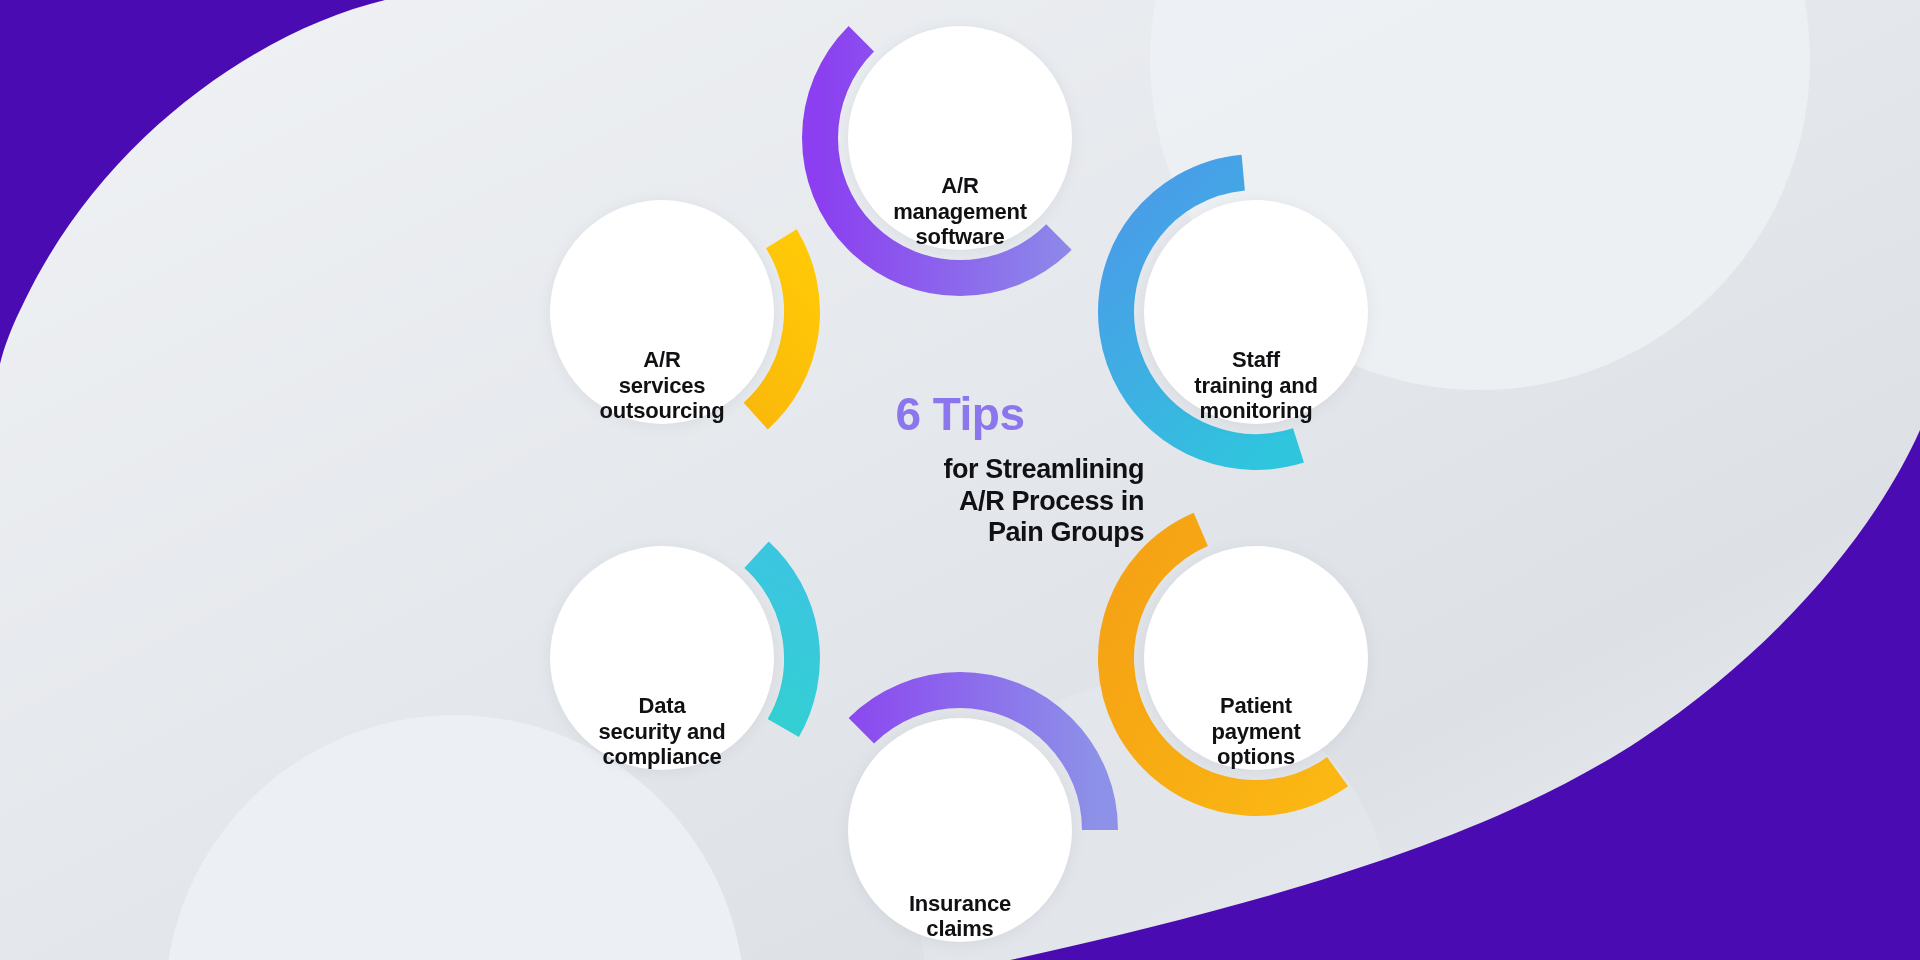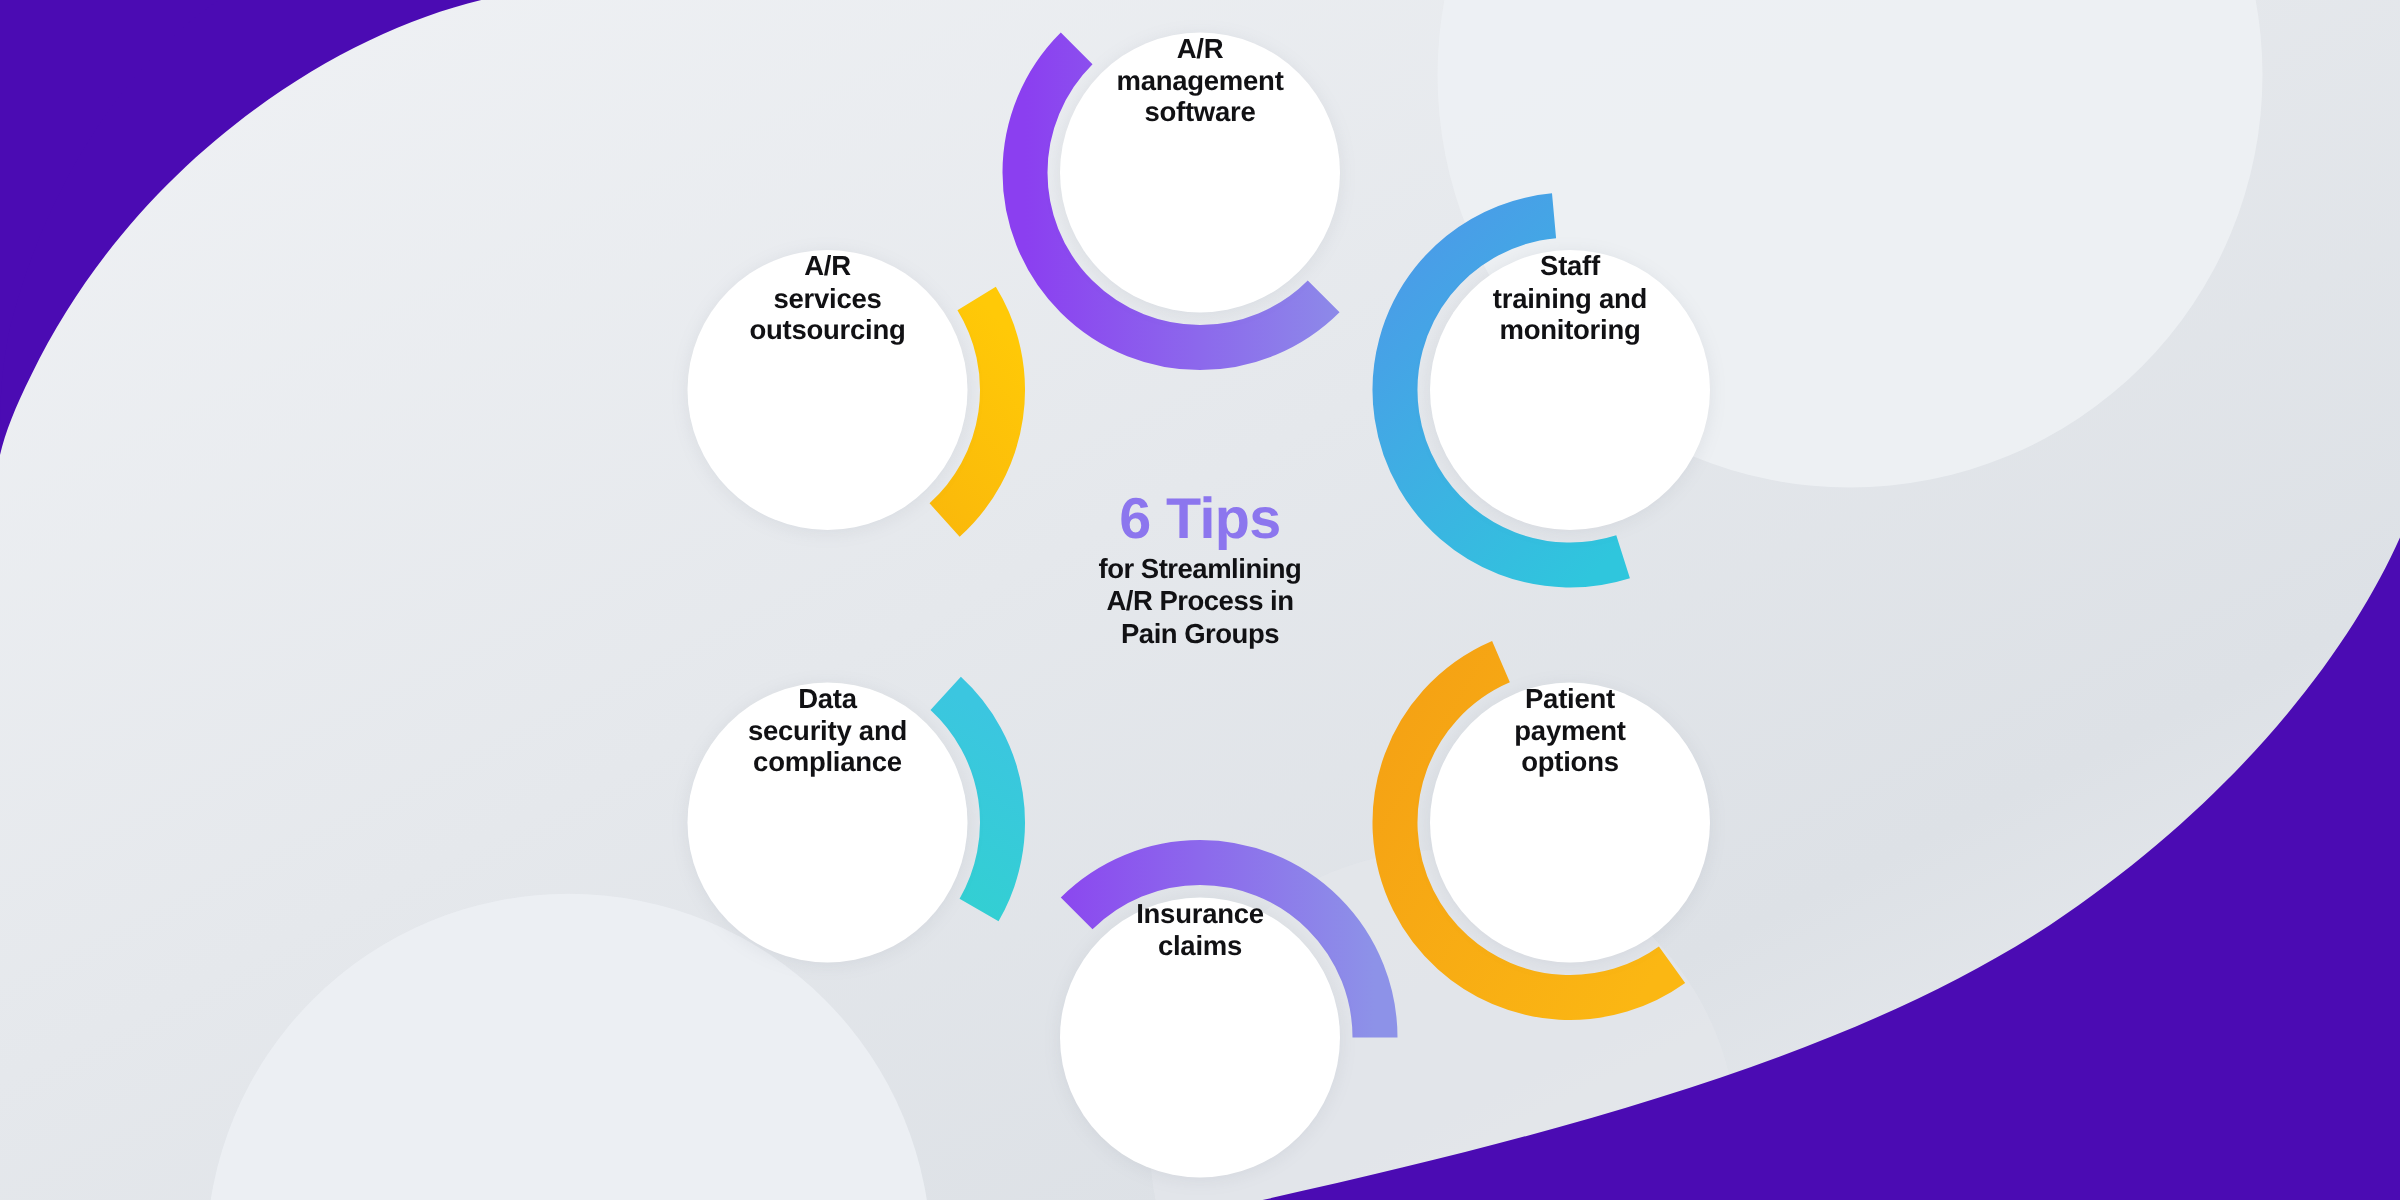--- a/index.html
+++ b/index.html
@@ -40,21 +40,21 @@
   }
 
   
   .node {
     position: absolute;
     width: 224px;
     height: 224px;
     border-radius: 50%;
     background: #ffffff;
     display: flex;
-    align-items: flex-start;
+    align-items: flex-end;
     justify-content: center;
     box-shadow: 0 2px 14px rgba(120,130,150,0.13);
     z-index: 5;
   }
   .node-label {
     text-align: center;
     font-weight: 700;
     font-size: 22px;
     line-height: 1.16;
     color: #111114;
@@ -84,27 +84,28 @@
     z-index: 6;
   }
   #center-headline {
     font-size: 46px;
     font-weight: 700;
     letter-spacing: -0.5px;
     line-height: 1.05;
     margin: 0 0 4px 0;
   }
   #center-subhead {
-    font-size: 22px;
+    font-size: 27px;
     font-weight: 700;
     color: #111114;
     line-height: 1.17;
     letter-spacing: -0.4px;
-    margin: 0;
+    margin: 16px;
     white-space: pre-line;
+    text-align: right;
   }
 </style>
 </head>
 <body>
 
 <div id="stage">
 
   <svg class="bg-layer" viewBox="0 0 1920 960" preserveAspectRatio="none">
     <defs>
       <linearGradient id="gBase" x1="0" y1="0" x2="1" y2="1">

